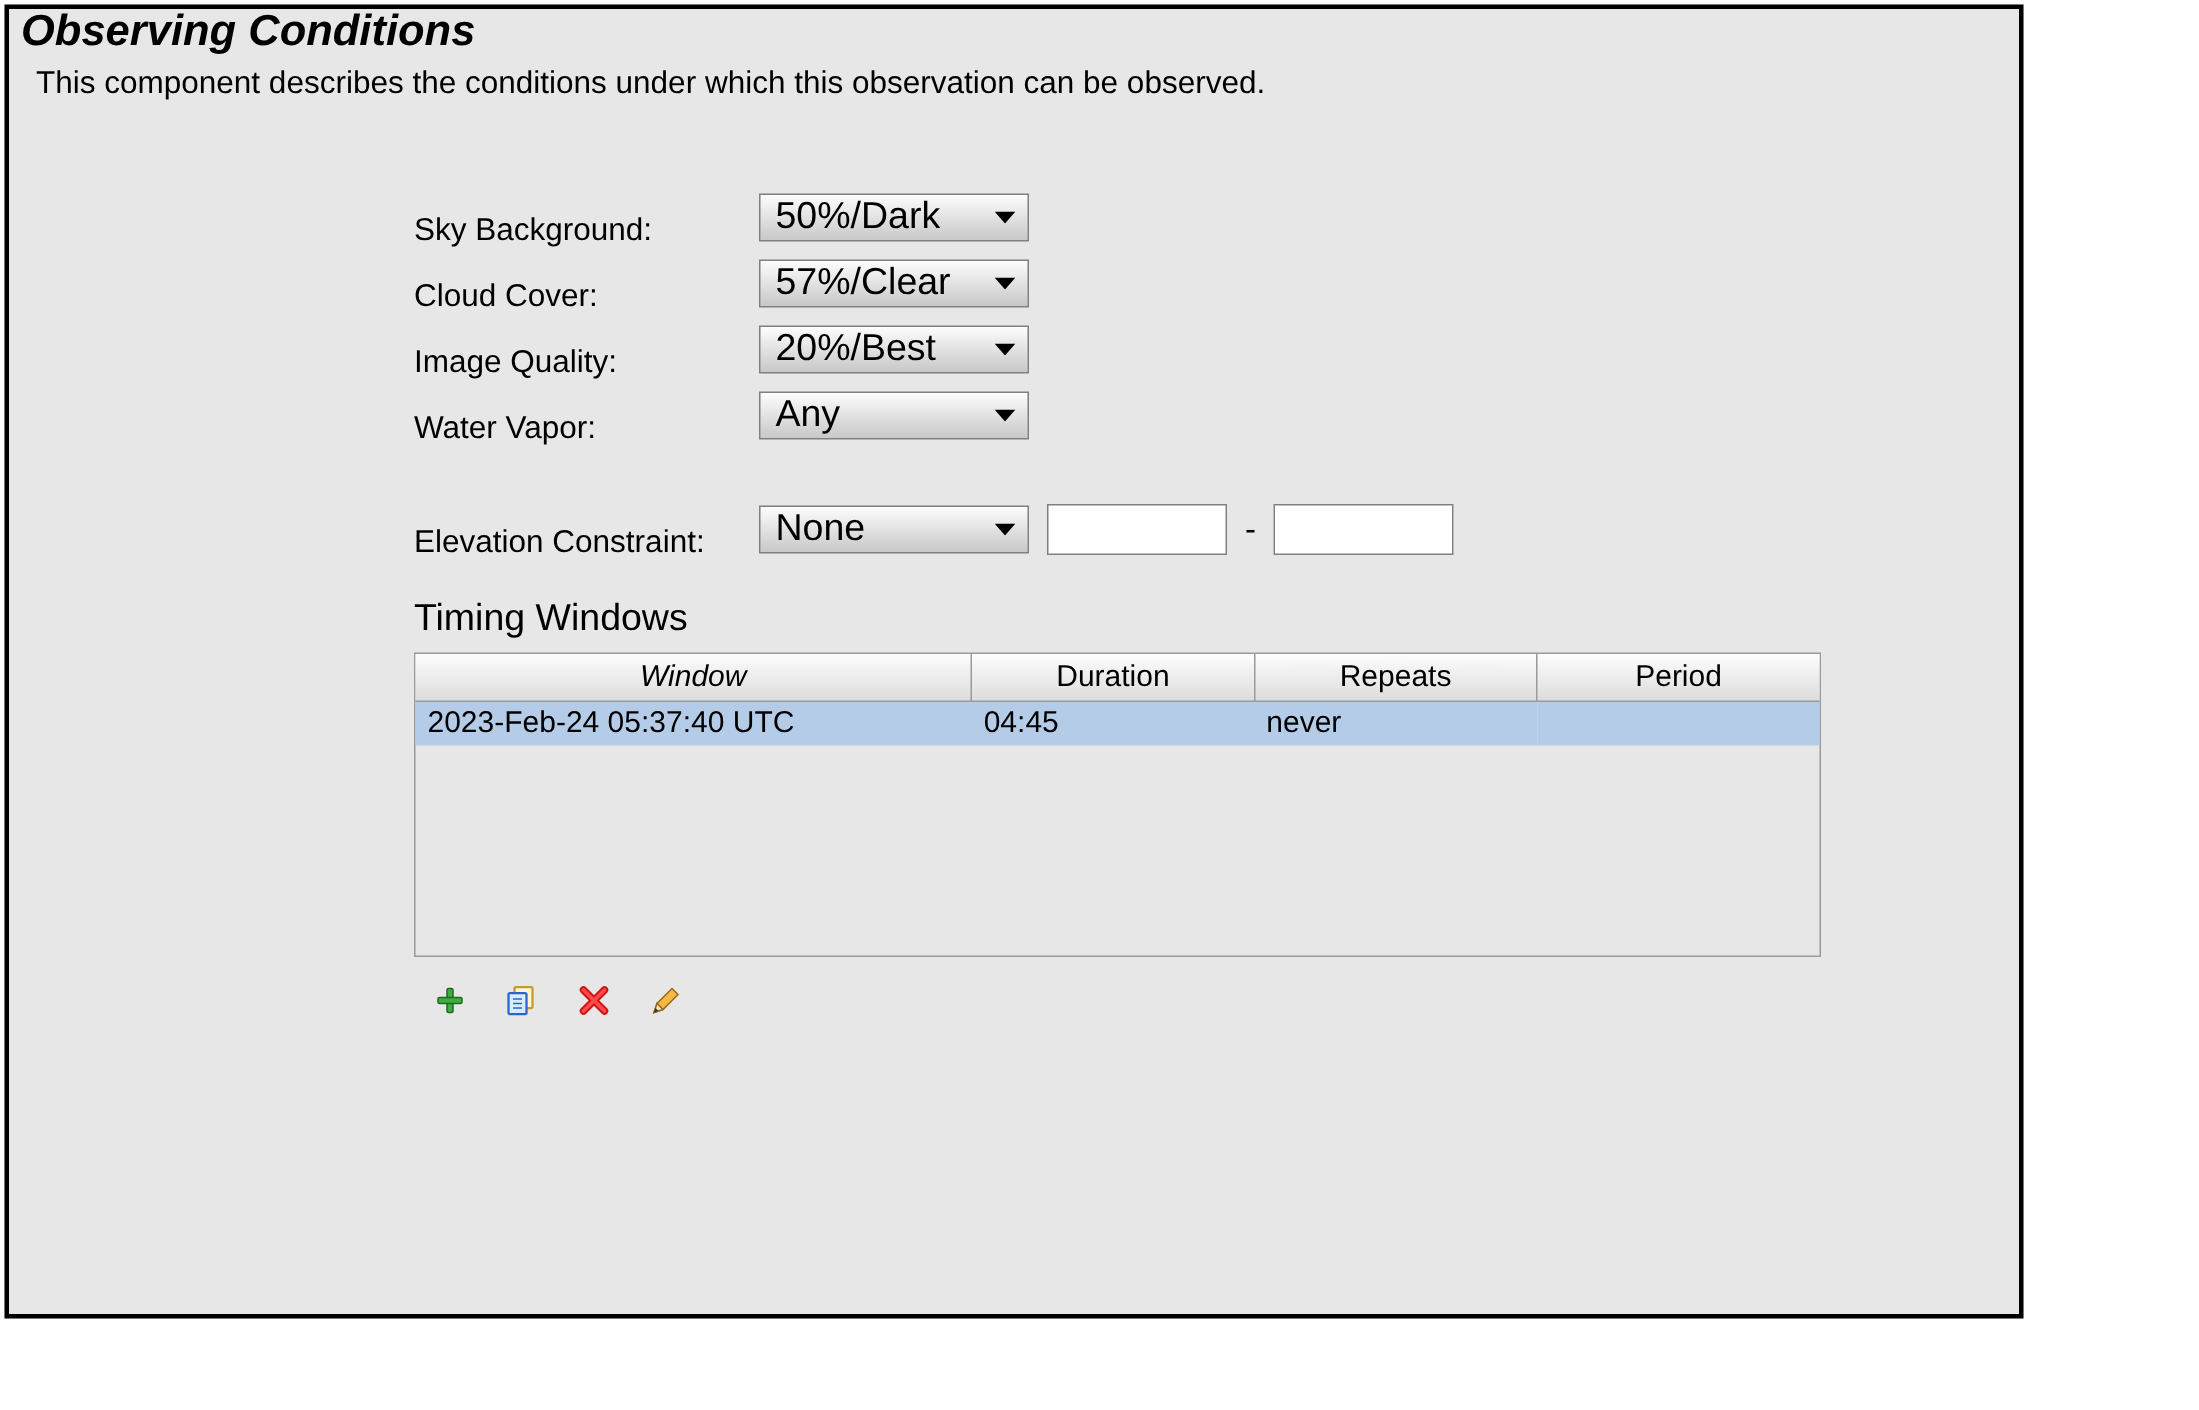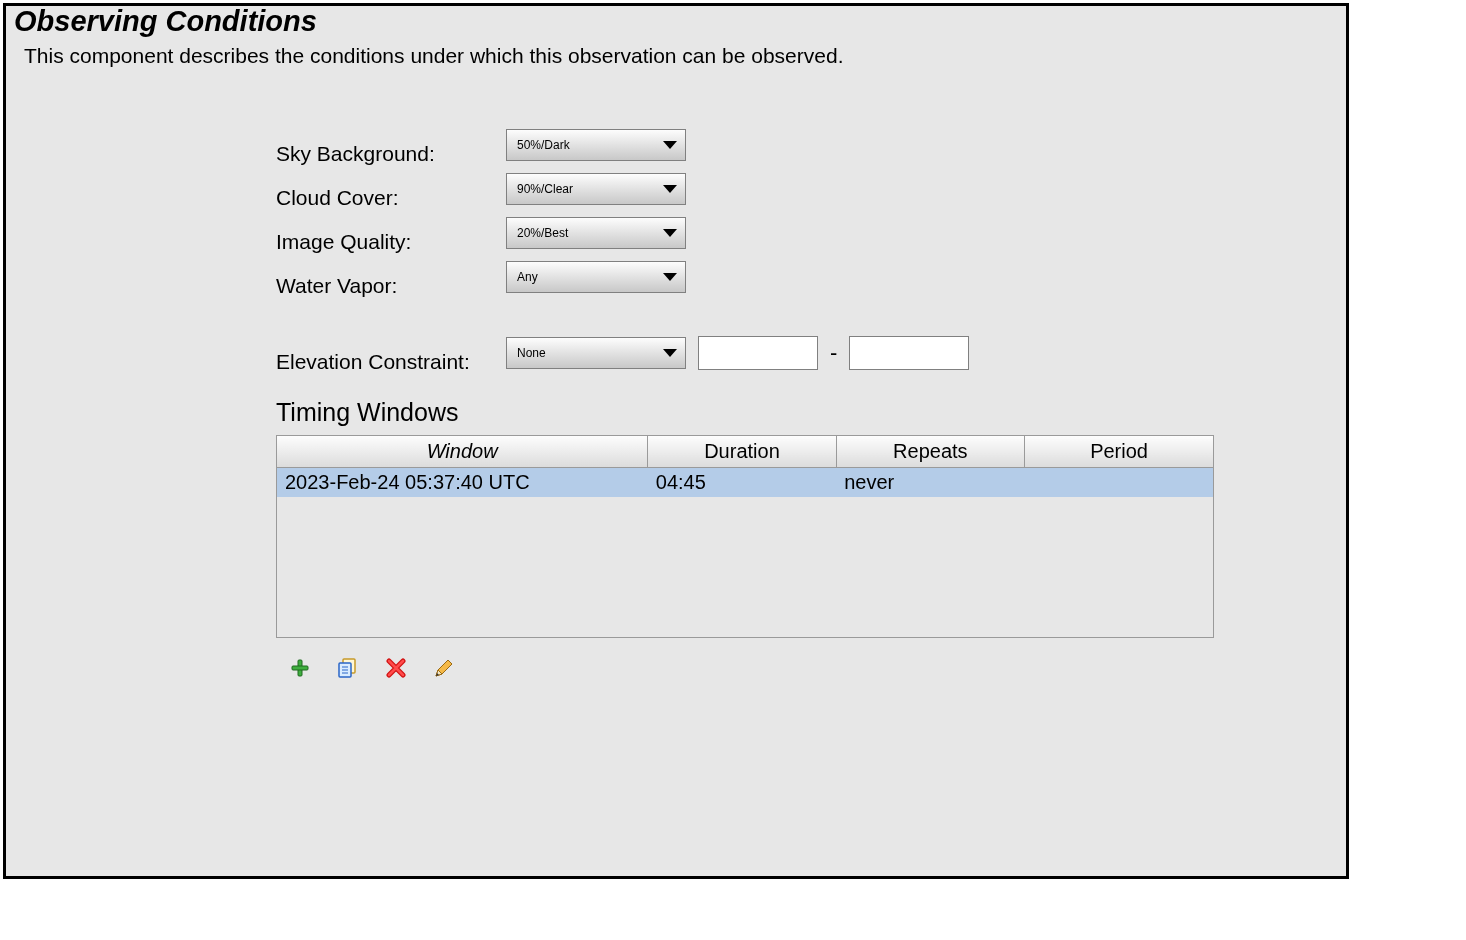--- a/index.html
+++ b/index.html
@@ -54,21 +54,21 @@
   }
   .dropdown {
     display: inline-flex;
     align-items: center;
     justify-content: space-between;
     width: 180px;
     height: 32px;
     padding: 0 8px 0 10px;
     border: 1px solid #808080;
     background: linear-gradient(to bottom, #fdfdfd 0%, #e2e2e2 50%, #c8c8c8 100%);
-    font-size: 12px;
+    font-size: 25px;
     cursor: pointer;
     user-select: none;
   }
   .dropdown .arrow {
     margin-left: 8px;
   }
   .arrow svg { display:block; }
   .gap-row { height: 32px; }
   .elev-row .dropdown { width: 180px; }
   .text-input {
@@ -162,21 +162,21 @@
             <svg width="14" height="8" viewBox="0 0 14 8">
                 <polygon points="0,0 14,0 7,8" fill="#000"></polygon>
               </svg>
           </span>
         </div>
       </div>
 
       <div class="form-row">
         <div class="form-label">Cloud Cover:</div>
         <div class="dropdown">
-          <span>90%/Clear</span>
+          <span>57%/Clear</span>
           <span class="arrow">
             <svg width="14" height="8" viewBox="0 0 14 8">
                 <polygon points="0,0 14,0 7,8" fill="#000"></polygon>
               </svg>
           </span>
         </div>
       </div>
 
       <div class="form-row">
         <div class="form-label">Image Quality:</div>

